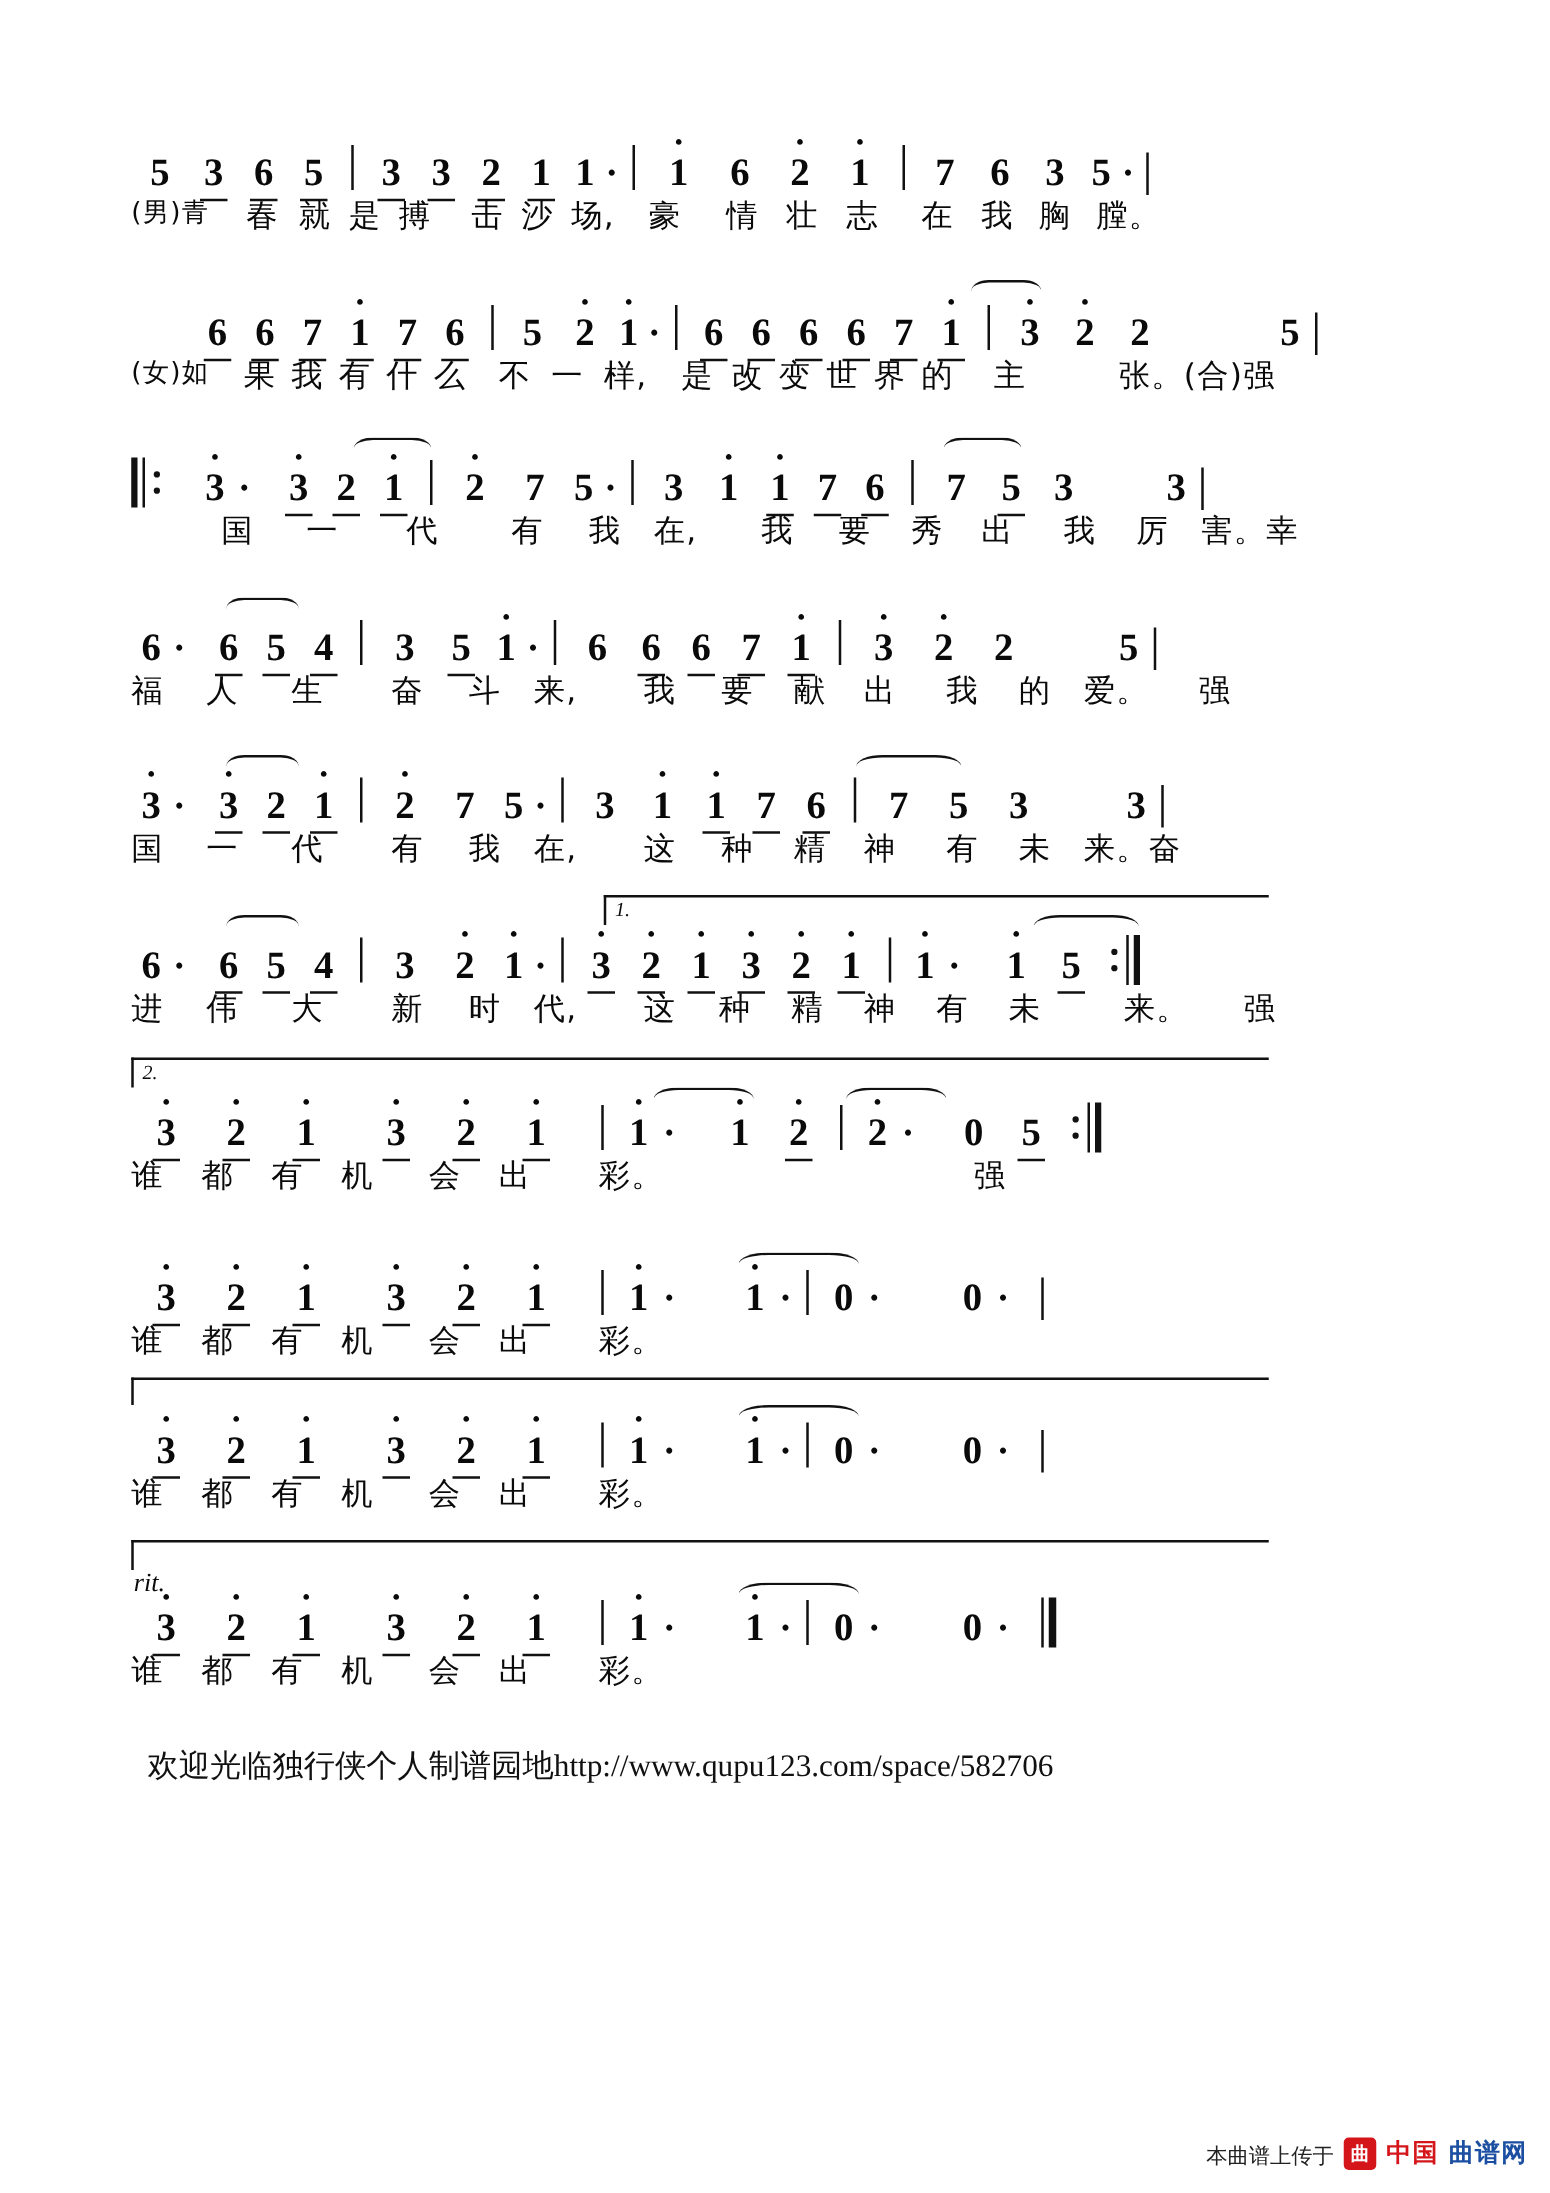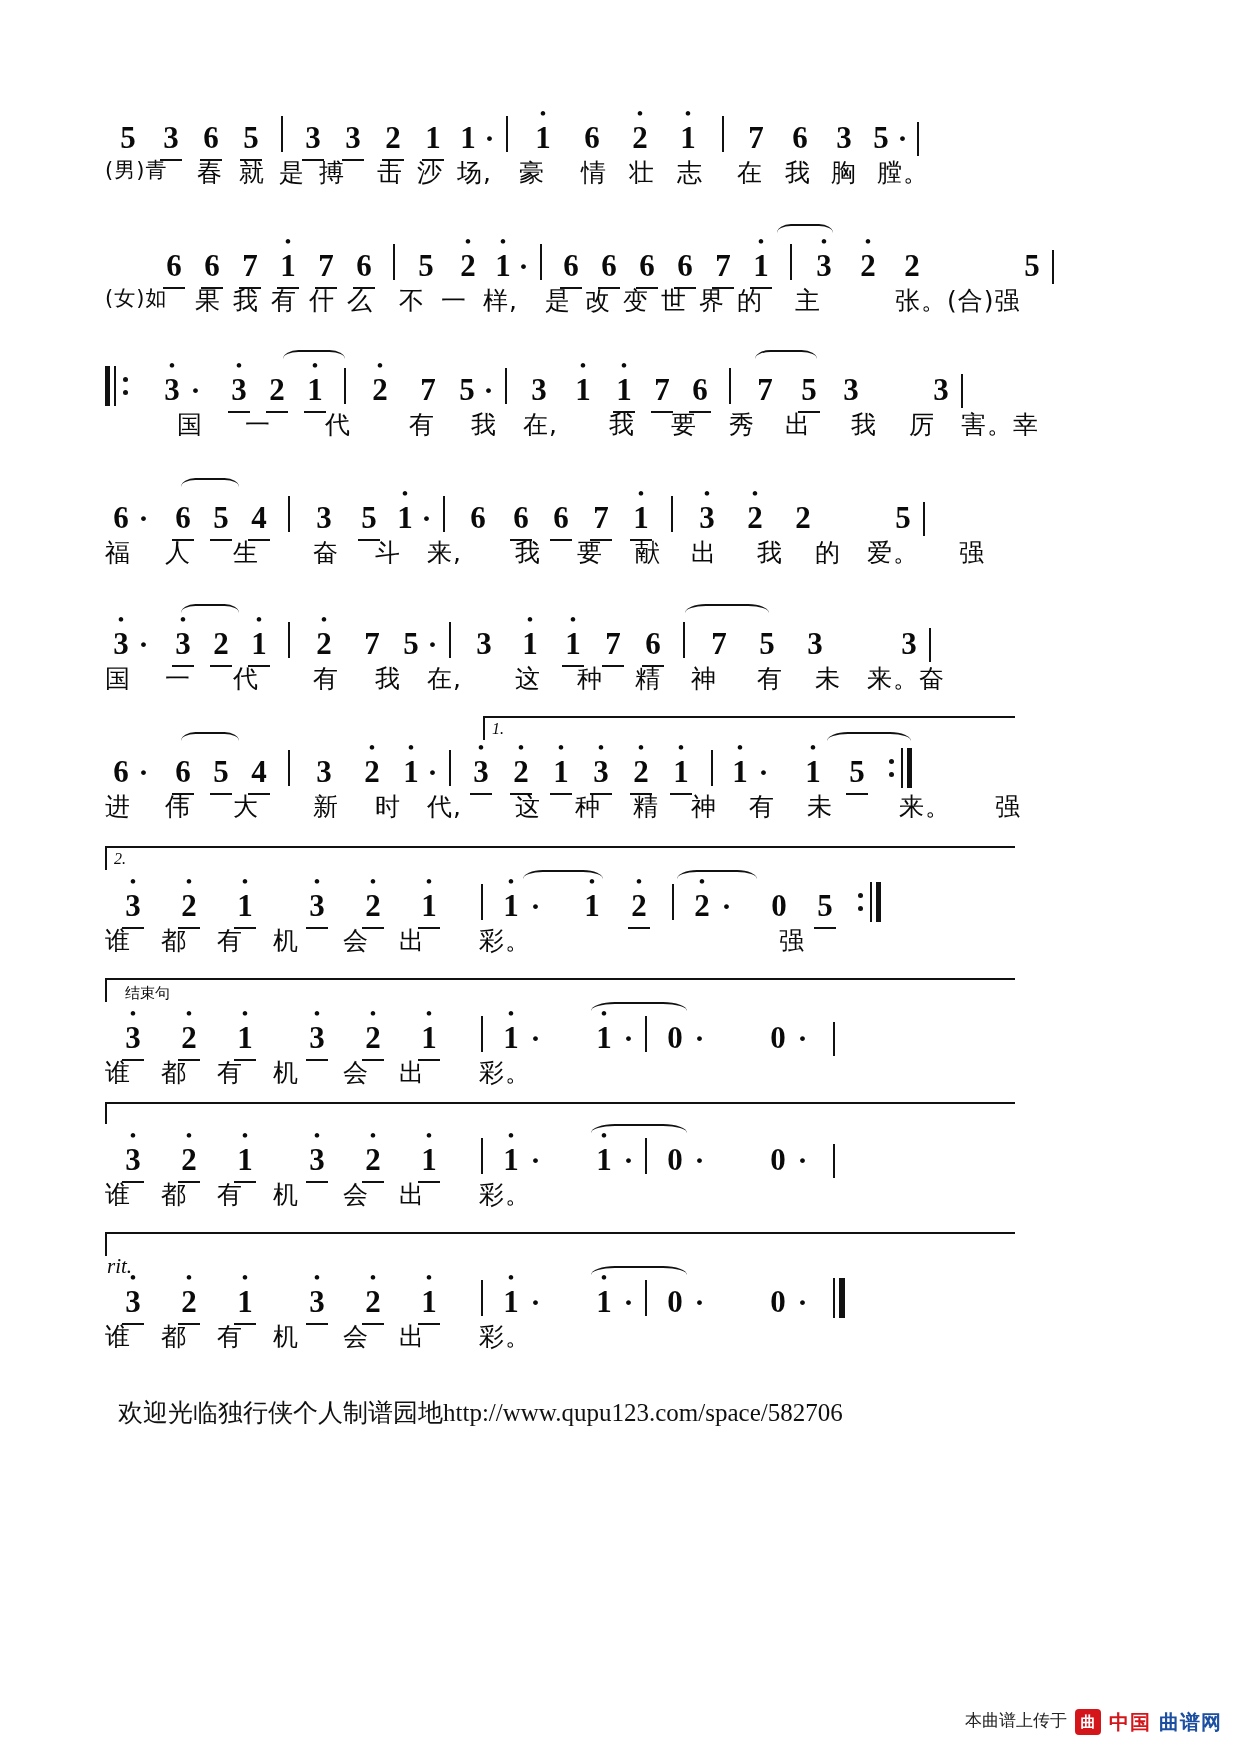--- a/index.html
+++ b/index.html
@@ -101,21 +101,21 @@
     font-size:21px; font-style:italic;
   }
 
   .footer-link {
     position:absolute; left:118px; top:1400px;
     font-family:"Liberation Serif", serif;
     font-size:25px; letter-spacing:0px; color:#111;
   }
   .credit {
     position:absolute; right:18px; bottom:18px;
-    display:flex; align-items:flex-start; gap:8px;
+    display:flex; align-items:flex-end; gap:8px;
     font-family:"DejaVu Sans", sans-serif; font-size:17px; color:#222;
   }
   .credit .logo {
     width:26px; height:26px; background:#d4161b; color:#fff; border-radius:4px;
     display:flex; align-items:center; justify-content:center; font-size:15px; font-weight:700;
   }
   .credit .cn { color:#d4161b; font-weight:700; font-size:20px; letter-spacing:1px; }
   .credit .cn2 { color:#1c4fa1; font-weight:700; font-size:20px; letter-spacing:1px; }
 </style>
 </head>
@@ -467,23 +467,20 @@
       <span style="width:56px">有</span>
       <span style="width:70px">机</span>
       <span style="width:56px">会</span>
       <span style="width:80px">出</span>
       <span style="width:300px">彩。</span>
       <span style="width:60px">强</span>
     </div>
   </div>
 
   <div class="system" style="position:absolute; left:105px; top:1000px; width:1030px;">
-    <div class="volta noleftlabel" style="left:0px; top:-22px; width:908px;">
-      <span style="top:4px; left:18px;">结束句</span>
-    </div>
     <div class="slur" style="left:486px; top:2px; width:96px;"></div>
     <div class="notes-row">
       <span class="n u1 dotup" style="width:56px"><span class="g">3</span></span>
       <span class="n u1 dotup" style="width:56px"><span class="g">2</span></span>
       <span class="n u1 dotup" style="width:56px"><span class="g">1</span></span>
       <span style="width:16px"></span>
       <span class="n u1 dotup" style="width:56px"><span class="g">3</span></span>
       <span class="n u1 dotup" style="width:56px"><span class="g">2</span></span>
       <span class="n u1 dotup" style="width:56px"><span class="g">1</span></span>
       <span class="bar" style="margin-left:24px;"></span>

